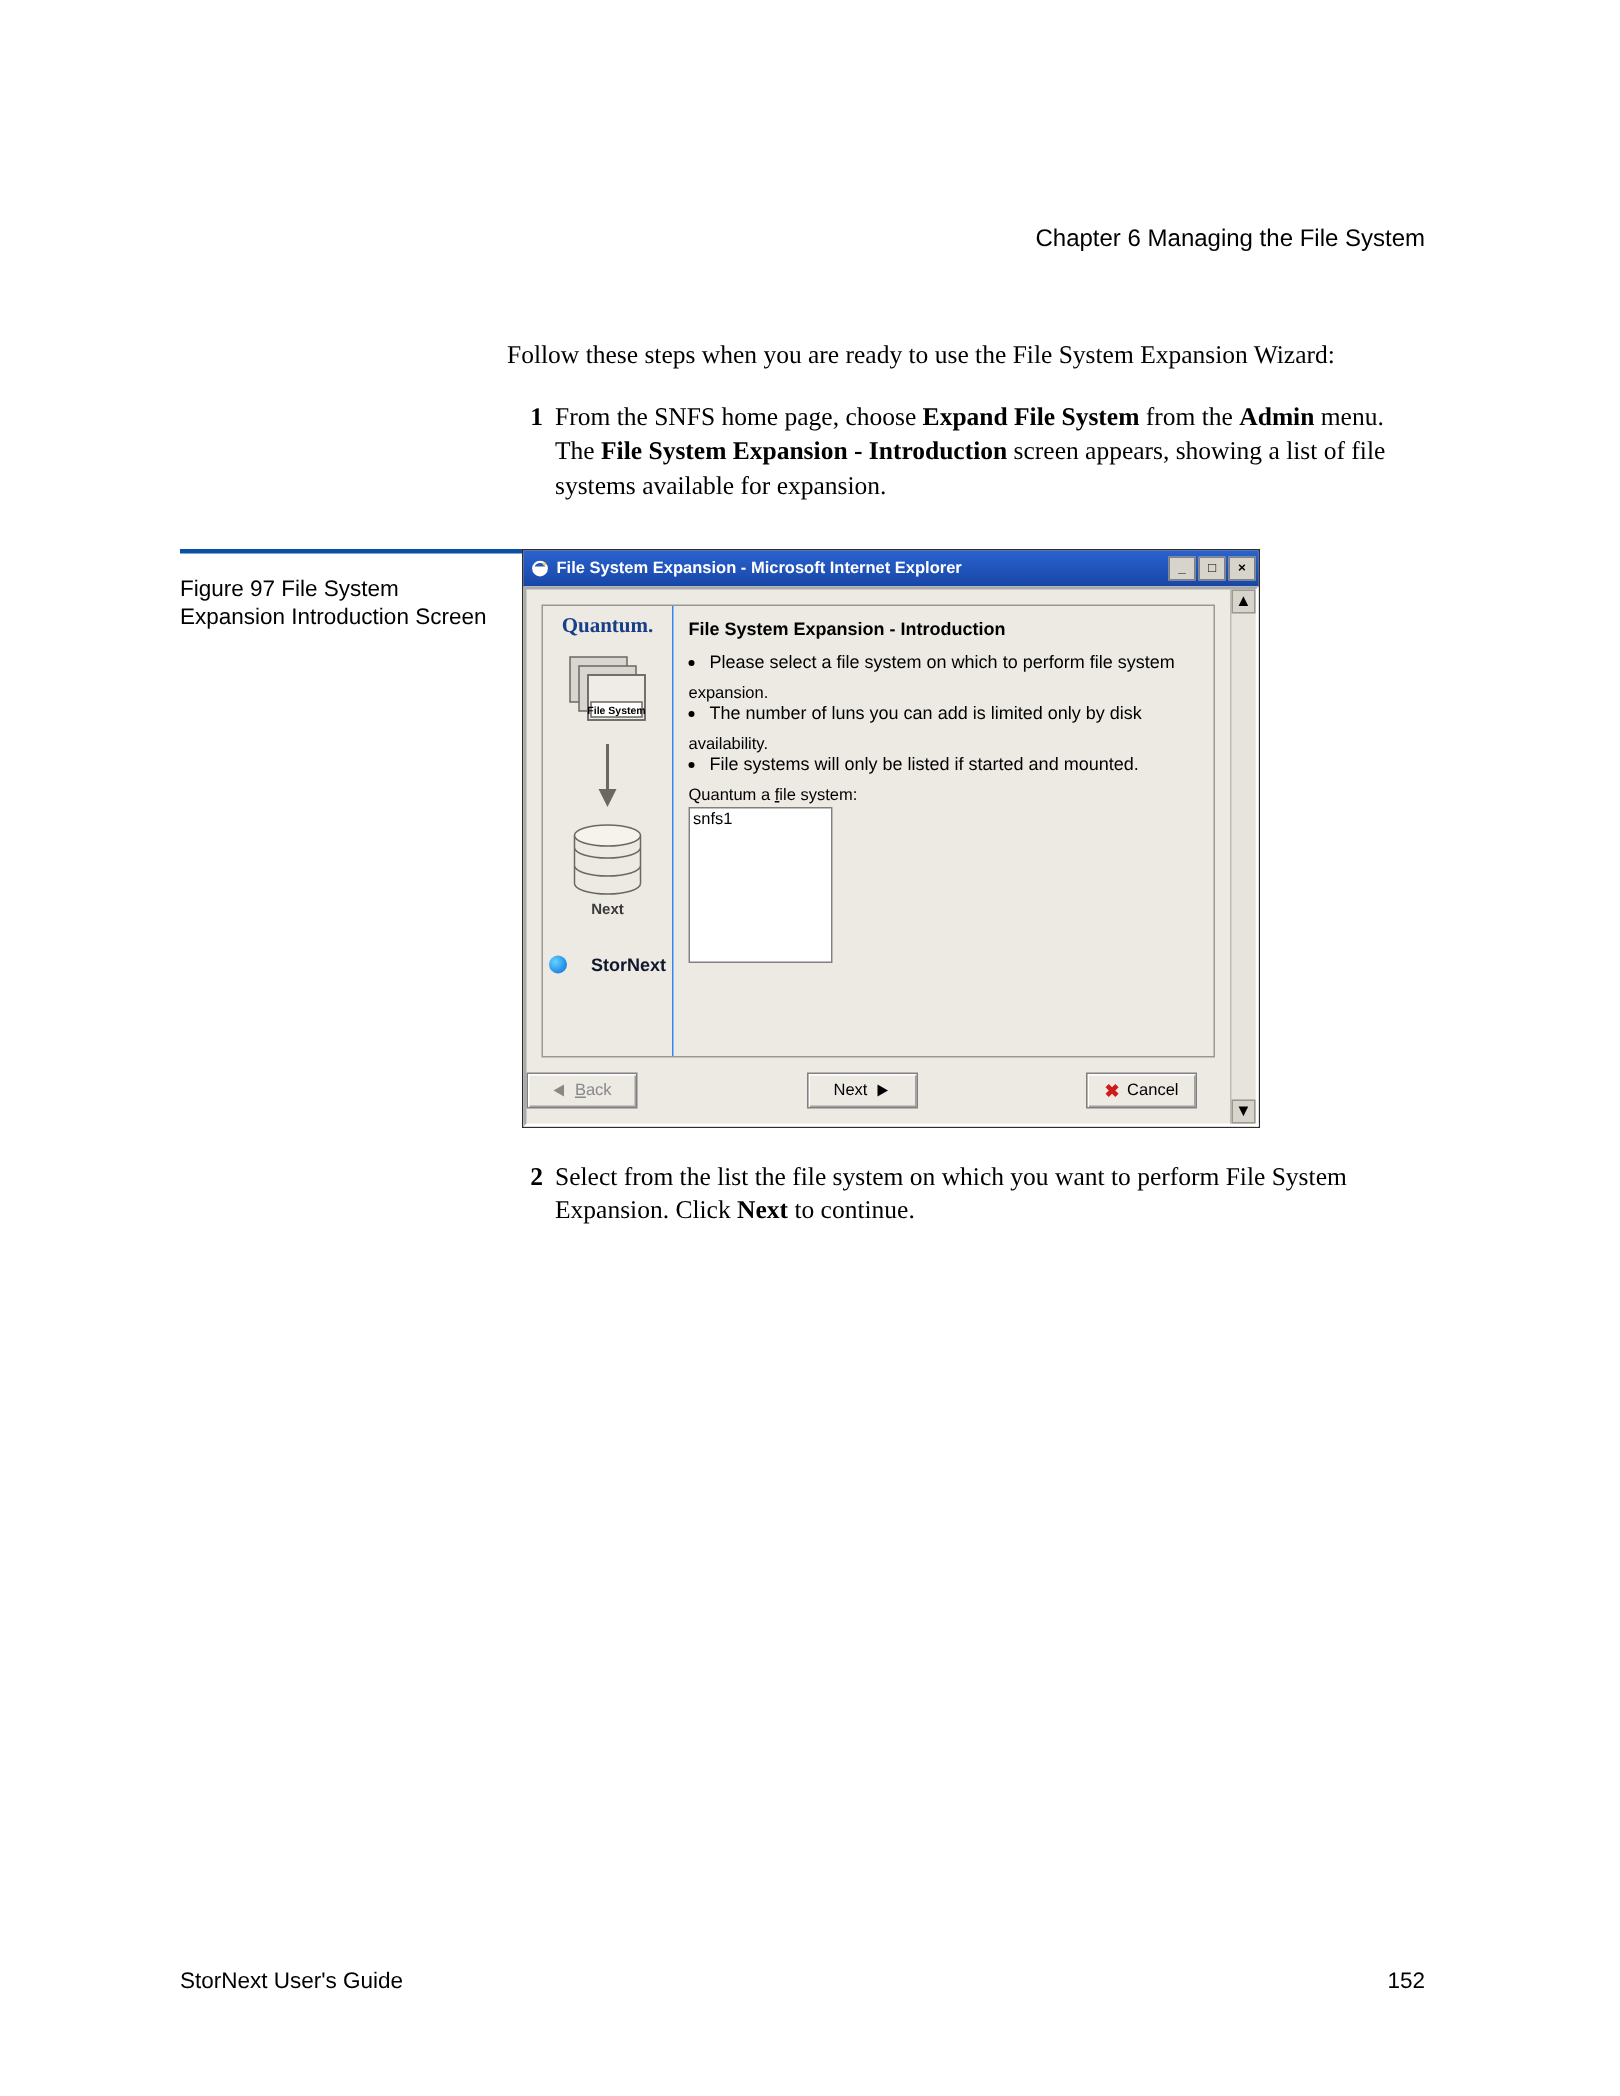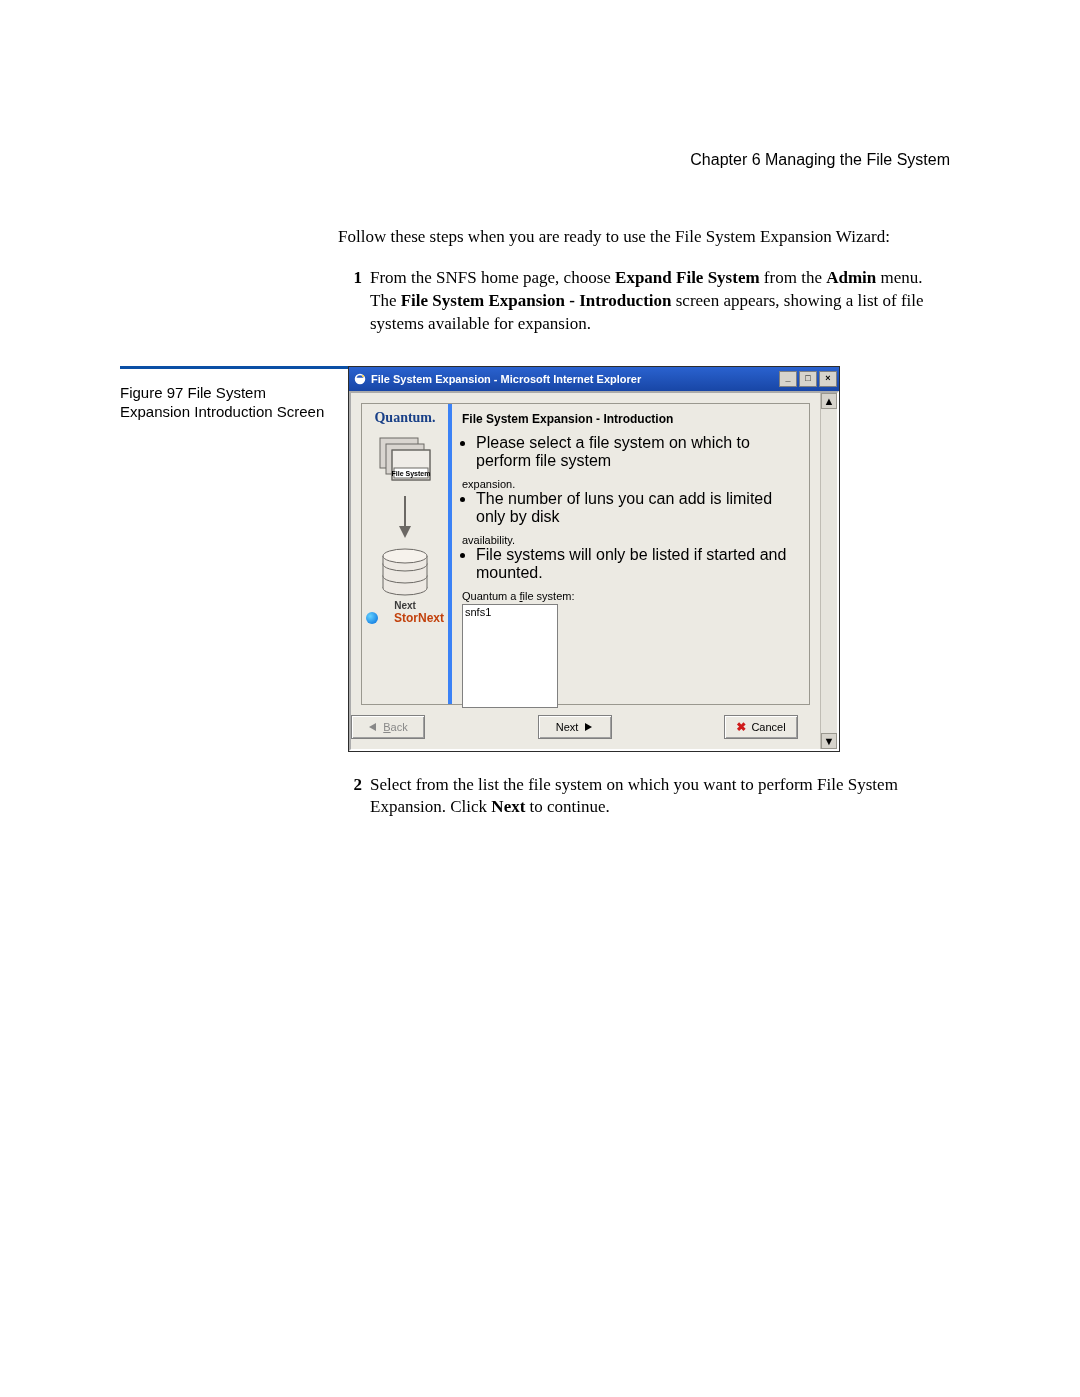--- a/index.html
+++ b/index.html
@@ -115,21 +115,21 @@
   .client-content { flex: 1; }
   .panel {
     margin: 10px;
     border: 1px solid #9a988f;
     background: #eceae3;
     height: 300px;
     display: flex;
   }
   .sidebar {
     width: 86px;
-    border-right: 4px solid #3b82f6;
+    border-right: 1px solid #3b82f6;
     text-align: center;
     padding: 2px 0;
   }
   .quantum {
     font-family: Georgia, serif;
     font-weight: bold;
     font-size: 14px;
     color: #183f87;
     margin: 4px 0 6px 0;
   }
@@ -141,21 +141,22 @@
   .fs-graphic svg, .disk-graphic svg { display: block; }
   .sidebar-label {
     font-size: 10px;
     font-weight: bold;
     color: #3a3a3a;
   }
   .arrow-down-svg { margin: 6px auto; }
   .stornext {
     font-weight: bold;
     font-size: 12px;
-    color: #c2410c;
+    color: #0f172a;
+    margin-top: 24px;
     display: flex; align-items: center; justify-content: center;
     gap: 16px;
   }
   .stornext .dot {
     width: 12px; height: 12px; border-radius: 50%;
     background: radial-gradient(circle at 35% 35%, #65d3ff 0%, #1e88e5 70%);
     display: inline-block;
   }
   .main-pane {
     flex: 1;
@@ -164,21 +165,21 @@
   .main-pane h1 {
     font-size: 12px;
     font-family: Verdana, Arial, sans-serif;
     font-weight: bold;
     margin: 0 0 8px 0;
     color: #000;
   }
   .main-pane ul {
     margin: 0 0 8px 0;
     padding-left: 14px;
-    font-size: 16px;
+    font-size: 12px;
   }
   .main-pane ul li { margin-bottom: 0; }
   .main-pane .orphan { margin-left: 0; font-size: 11px; }
   .select-label { font-size: 11px; margin-top: 6px; }
   .select-label u { text-decoration: underline; }
   .listbox {
     width: 90px; height: 100px;
     border: 1px solid #808080;
     background: #fff;
     font-size: 11px;
@@ -369,14 +370,18 @@
 
   <div class="body-col serif step2">
     <div class="numitem">
       <div class="num">2</div>
       <div class="txt">
         <span>Select from the list the file system on which you want to perform File System Expansion. Click </span><b>Next</b><span> to continue.</span>
       </div>
     </div>
   </div>
 
+  <div class="footer">
+    <div>StorNext User's Guide</div>
+    <div>152</div>
+  </div>
 
 </div>
 
 </body></html>

